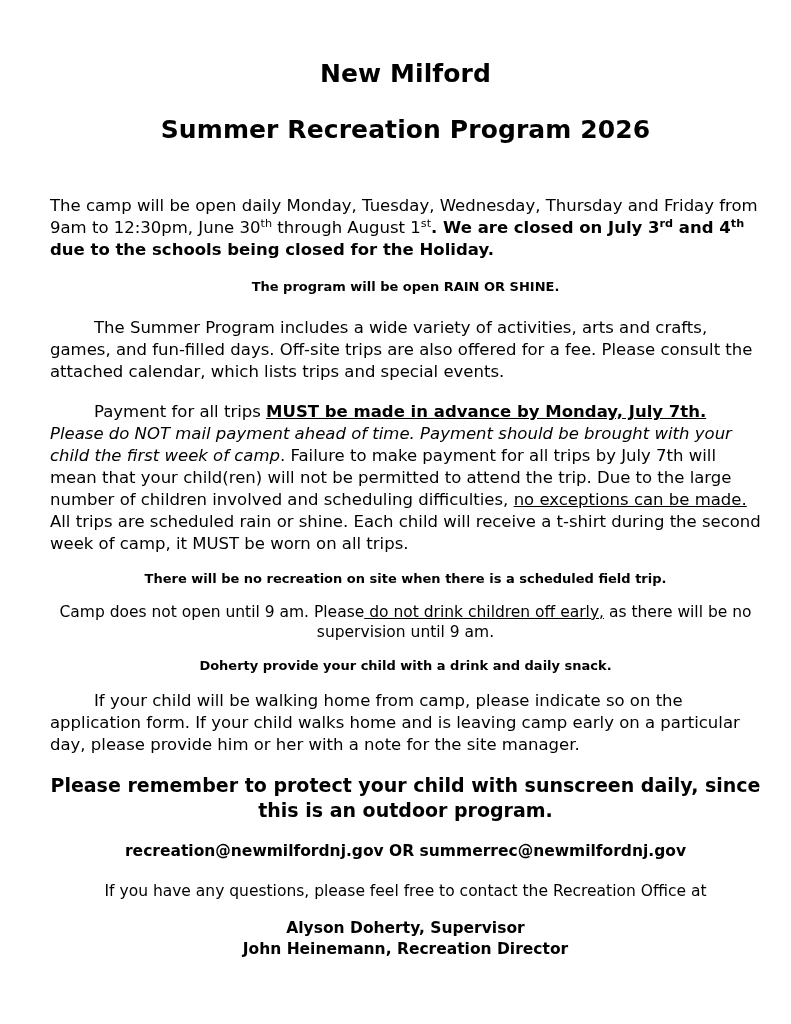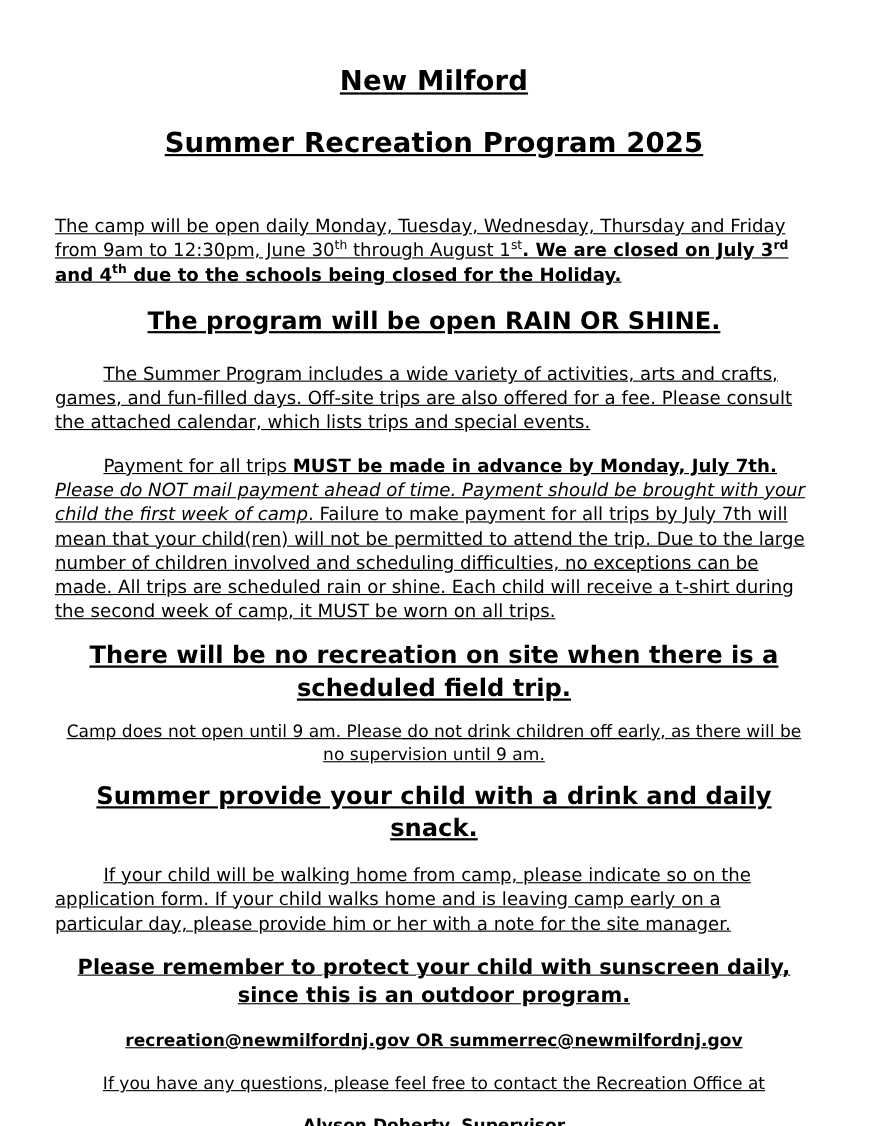--- a/index.html
+++ b/index.html
@@ -11,23 +11,22 @@
     width: 791px;
     height: 1024px;
     font-family: "DejaVu Sans", sans-serif;
     color: #000000;
     overflow: hidden;
   }
   .page {
     width: 791px;
     height: 1024px;
     box-sizing: border-box;
-    padding: 48px 52px 20px 50px;
+    padding: 48px 30px 20px 50px;
     position: relative;
-    text-decoration: underline;
   }
   .title-block {
     text-align: center;
   }
   h1.doc-title {
     font-size: 25px;
     font-weight: bold;
     margin: 12px 0 0 0;
     line-height: 1.1;
     letter-spacing: 0.1px;
@@ -66,21 +65,21 @@
     text-decoration: underline;
   }
   sup {
     font-size: 0.68em;
     vertical-align: super;
     line-height: 0;
   }
   .center-bold {
     text-align: center;
     font-weight: bold;
-    font-size: 22px;
+    font-size: 13px;
     line-height: 1.33;
   }
   .p-openrain { margin-bottom: 22px; margin-top: 4px; }
   .p-intro { margin-bottom: 18px; }
   .p-payment { margin-bottom: 16px; }
   .p-fieldtrip { margin-bottom: 14px; }
   .p-camp-open { margin-bottom: 14px; font-size: 15.5px; }
   .p-drink { margin-bottom: 16px; }
   .p-walking { margin-bottom: 17px; }
   .p-sunscreen {
@@ -94,38 +93,38 @@
   .p-sig2 { font-size: 15.5px; }
   .nowrap { white-space: nowrap; }
 </style>
 </head>
 <body>
 
 <div class="page">
 
   <div class="title-block">
     <h1 class="doc-title">New Milford</h1>
-    <h2 class="doc-subtitle">Summer Recreation Program 2025</h2>
+    <h2 class="doc-subtitle">Summer Recreation Program 2026</h2>
   </div>
 
   <div class="body-area">
 
     <p class="para"><span>The camp will be open daily Monday, Tuesday, Wednesday, Thursday and Friday from 9am to 12:30pm, June 30</span><sup>th</sup><span> through August 1</span><sup>st</sup><span class="bold">.  We are closed on July 3</span><sup class="bold">rd</sup><span class="bold"> and 4</span><sup class="bold">th</sup><span class="bold"> due to the schools being closed for the Holiday.</span></p>
 
     <p class="center-bold p-openrain">The program will be open RAIN OR SHINE.</p>
 
     <p class="para indent p-intro">The Summer Program includes a wide variety of activities, arts and crafts, games, and fun-filled days.  Off-site trips are also offered for a fee.  Please consult the attached calendar, which lists trips and special events.</p>
 
     <p class="para indent p-payment"><span>Payment for all trips </span><span class="bold underline">MUST be made in advance by Monday, July 7th.</span><span class="italic">  Please do NOT mail payment ahead of time. Payment should be brought with your child the first week of camp</span><span>. Failure to make payment for all trips by July 7th will mean that your child(ren) will not be permitted to attend the trip.  Due to the large number of children involved and scheduling difficulties, </span><span class="underline">no exceptions can be made.</span><span>  All trips are scheduled rain or shine.  Each child will receive a t-shirt during the second week of camp, it MUST be worn on all trips.</span></p>
 
     <p class="center-bold p-fieldtrip">There will be no recreation on site when there is a scheduled field trip.</p>
 
     <p class="center p-camp-open"><span>Camp does not open until 9 am. Please</span><span class="underline"> do not drink children off early,</span><span> as there will be no supervision until 9 am.</span></p>
 
-    <p class="center-bold p-drink">Summer provide your child with a drink and daily snack.</p>
+    <p class="center-bold p-drink">Doherty provide your child with a drink and daily snack.</p>
 
     <p class="para indent p-walking">If your child will be walking home from camp, please indicate so on the application form.  If your child walks home and is leaving camp early on a particular day, please provide him or her with a note for the site manager.</p>
 
     <p class="center bold p-sunscreen">Please remember to protect your child with sunscreen daily, since this is an outdoor program.</p>
 
     <p class="center bold p-emails"><span class="nowrap">recreation@newmilfordnj.gov</span><span> OR </span><span class="nowrap">summerrec@newmilfordnj.gov</span></p>
 
     <p class="center p-questions">If you have any questions, please feel free to contact the Recreation Office at</p>
 
     <p class="center bold p-sig2">Alyson Doherty, Supervisor</p>

